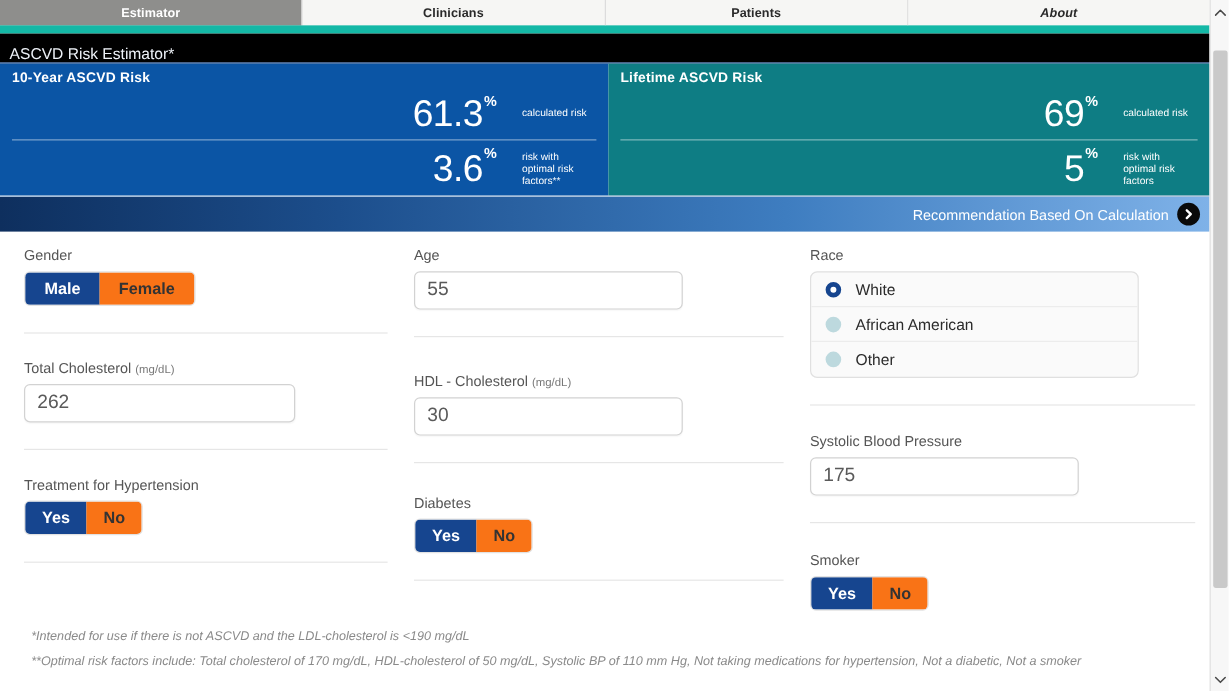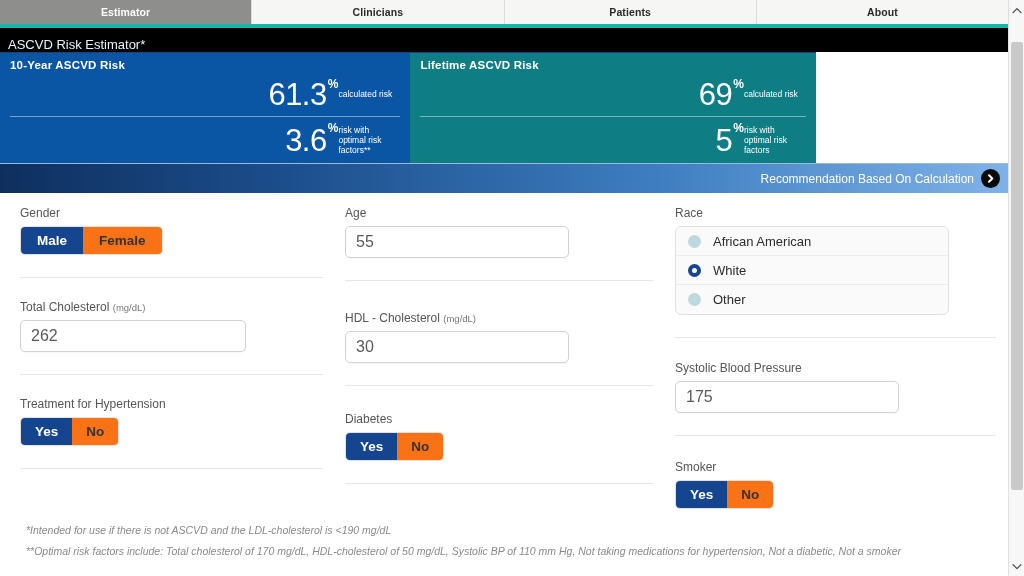--- a/index.html
+++ b/index.html
@@ -14,52 +14,52 @@
     width: 1024px; height: 576px;
     background: #ffffff;
   }
 
   
   .tabbar {
     position: absolute; top: 0; left: 0;
     width: 1008px; height: 28px;
     display: flex;
     background: #f6f6f4;
-    border-bottom: 4px solid #14b8a6;
+    border-bottom: 7px solid #14b8a6;
   }
   .tab {
     flex: 1 1 0;
     display: flex; align-items: center; justify-content: center;
     font-size: 10.5px; font-weight: bold;
     color: #2a2a2a;
     border-right: 1px solid #dcdcdc;
     background: #f6f6f4;
     letter-spacing: .1px;
   }
-  .tab:last-child { border-right: none; }
+  .tab:last-child { border-right: none; font-style: italic; }
   .tab.active {
     background: #8e8e8c;
     color: #ffffff;
   }
 
   
   .titlebar {
     position: absolute; top: 28px; left: 0;
     width: 1008px; height: 24px;
     background: #000000;
     color: #eef2f8;
     font-size: 13px;
     display: flex; align-items: flex-end;
     padding-left: 8px;
   }
 
   
   .results {
     position: absolute; top: 52px; left: 0;
-    width: 816px; height: 110px;
+    width: 1008px; height: 110px;
     display: flex;
     border-top: 1px solid #17407e;
   }
   .panel { position: relative; height: 110px; padding: 6px 10px 0 10px; }
   .panel.tenyear  { width: 507px; background: #0b55a5; }
   .panel.lifetime { width: 501px; background: #0e7d84; }
   .panel-title {
     font-size: 11.5px; font-weight: bold; color: #ffffff;
     letter-spacing: .2px;
     margin-bottom: 2px;
@@ -73,21 +73,21 @@
   .bignum {
     font-size: 31px; font-weight: normal; color: #ffffff;
     line-height: 1; letter-spacing: -.5px;
   }
   .pct {
     font-size: 12px; font-weight: bold; color: #ffffff;
     align-self: flex-start; margin-top: 4px; margin-left: 1px;
   }
   .risklabel {
     font-size: 8.5px; color: #ffffff; line-height: 1.18;
-    margin-left: 0; width: 58px;
+    margin-left: 21px; width: 58px;
   }
 
   
   .recbar {
     position: absolute; top: 163px; left: 0;
     width: 1008px; height: 30px;
     background: linear-gradient(to right, #0e2f5e 0%, #1c4e8c 28%, #3e7dc0 65%, #7fb2e8 100%);
     display: flex; align-items: center; justify-content: flex-end;
     padding-right: 8px;
     border-top: 1px solid #9db8d8;
@@ -324,29 +324,29 @@
       </div>
 
     </div>
 
     <div class="col c3">
 
       <div class="field sep">
         <span class="flabel">Race</span>
         <div class="radiolist">
           <div class="radioitem">
-            <span class="dot"></span>
-            <span>African American</span>
-          </div>
-          <div class="radioitem">
             <span class="dot sel"></span>
             <span>White</span>
           </div>
           <div class="radioitem">
             <span class="dot"></span>
+            <span>African American</span>
+          </div>
+          <div class="radioitem">
+            <span class="dot"></span>
             <span>Other</span>
           </div>
         </div>
       </div>
 
       <div class="field sep" style="padding-top:23px;">
         <span class="flabel">Systolic Blood Pressure</span>
         <div class="input" style="width:224px;">
           <span>175</span>
         </div>

